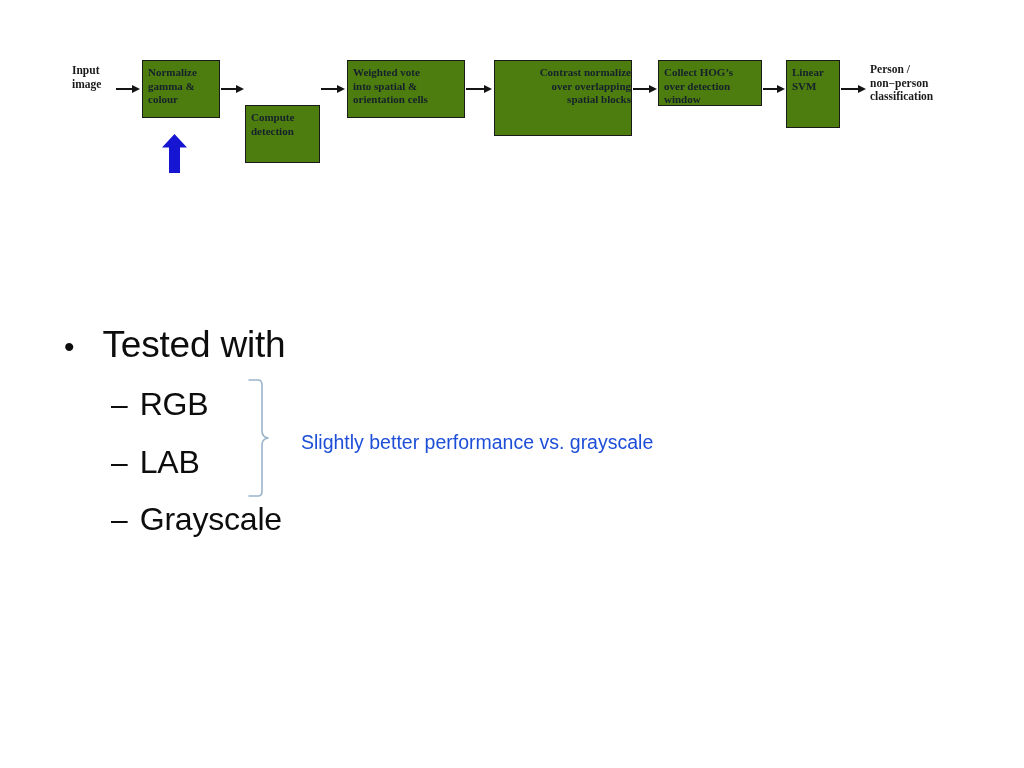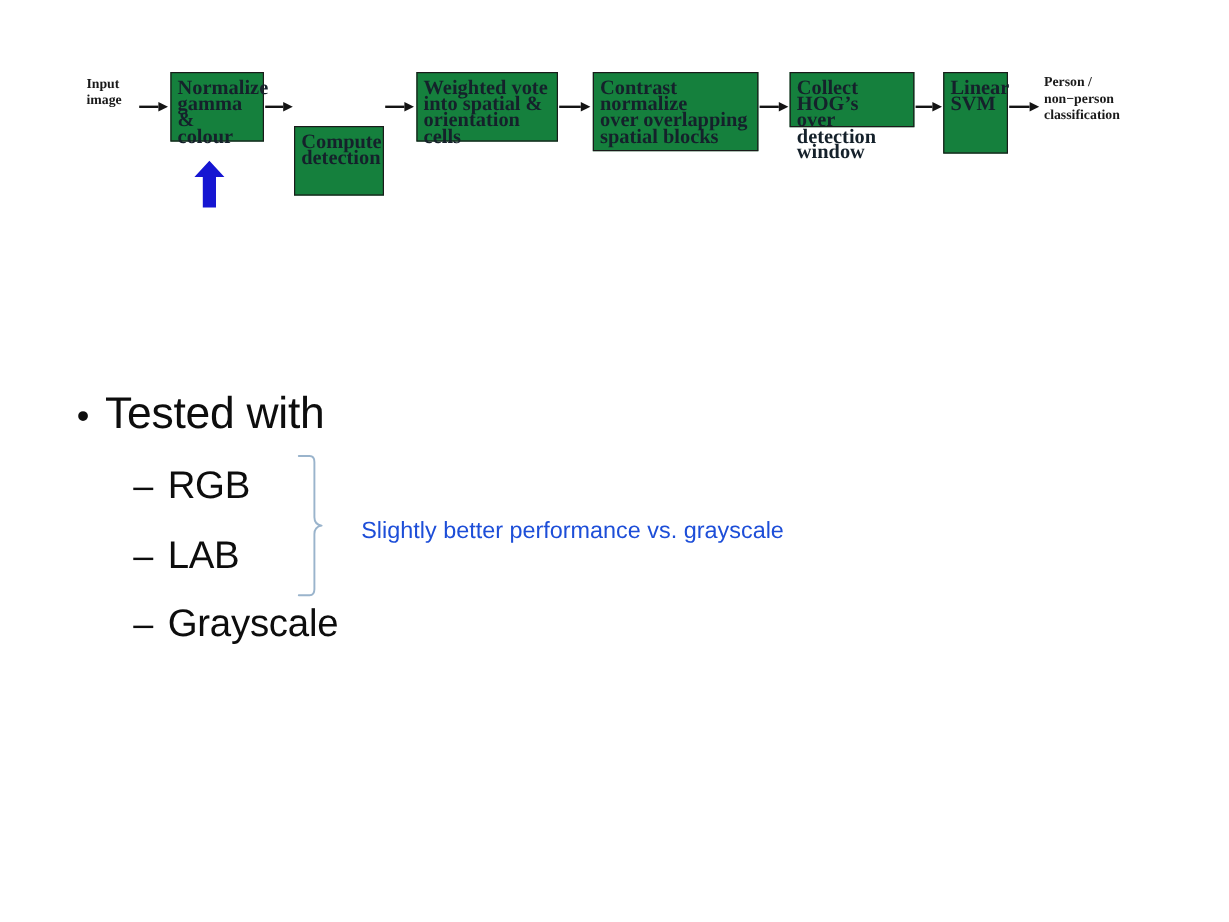--- a/index.html
+++ b/index.html
@@ -30,26 +30,26 @@
     font-family: "Liberation Serif", serif;
     font-weight: bold;
     font-size: 11.5px;
     line-height: 13.5px;
     color: #1a1a1a;
     white-space: nowrap;
   }
 
   .pipe-box {
     position: absolute;
-    background: #15803d;
+    background: #4d7c0f;
     border: 1.2px solid #1a1a1a;
     box-sizing: border-box;
     font-family: "Liberation Serif", serif;
     font-weight: bold;
-    font-size: 17px;
+    font-size: 11px;
     line-height: 13.6px;
     color: #15212b;
     padding: 5px 0 0 5px;
     text-align: left;
   }
 
   .arrow {
     position: absolute;
     height: 10px;
     display: flex;
@@ -95,20 +95,21 @@
     font-size: 30px;
     line-height: 1;
     margin-right: 13px;
     color: #0d0d0d;
   }
   .bullet-l1-text {
     font-size: 37px;
     line-height: 1;
     color: #0d0d0d;
     letter-spacing: -0.2px;
+    margin-left: 15px;
   }
   .dash {
     font-size: 30px;
     line-height: 1;
     margin-right: 12px;
     color: #0d0d0d;
   }
   .bullet-l2-text {
     font-size: 32px;
     line-height: 1;
@@ -174,21 +175,21 @@
     <div>Weighted vote</div>
     <div>into spatial &amp;</div>
     <div>orientation cells</div>
   </div>
 
   <div class="arrow" style="left:466px; top:84px; width:26px;">
     <div class="shaft"></div>
     <div class="head"></div>
   </div>
 
-  <div class="pipe-box" style="left:494px; top:60px; width:138px; height:66px;">
+  <div class="pipe-box" style="left:494px; top:60px; width:138px; height:76px;text-align:right;">
     <div>Contrast normalize</div>
     <div>over overlapping</div>
     <div>spatial blocks</div>
   </div>
 
   <div class="arrow" style="left:633px; top:84px; width:24px;">
     <div class="shaft"></div>
     <div class="head"></div>
   </div>
 

